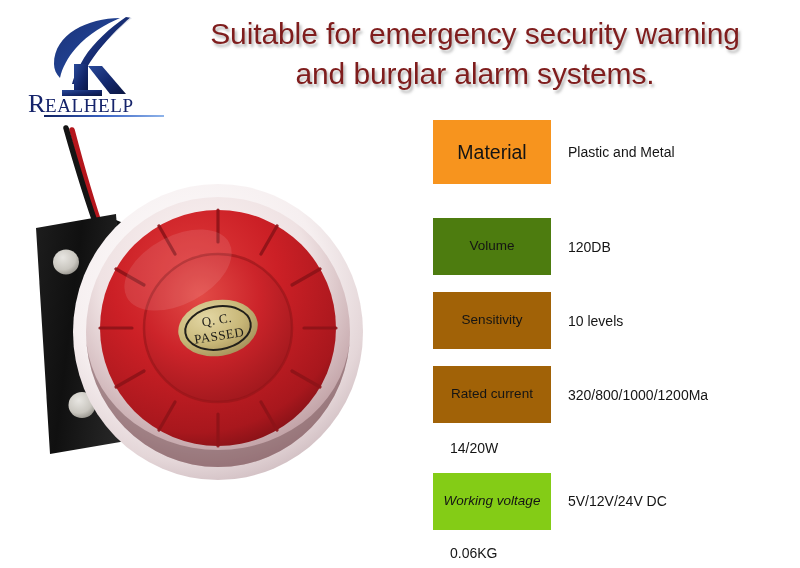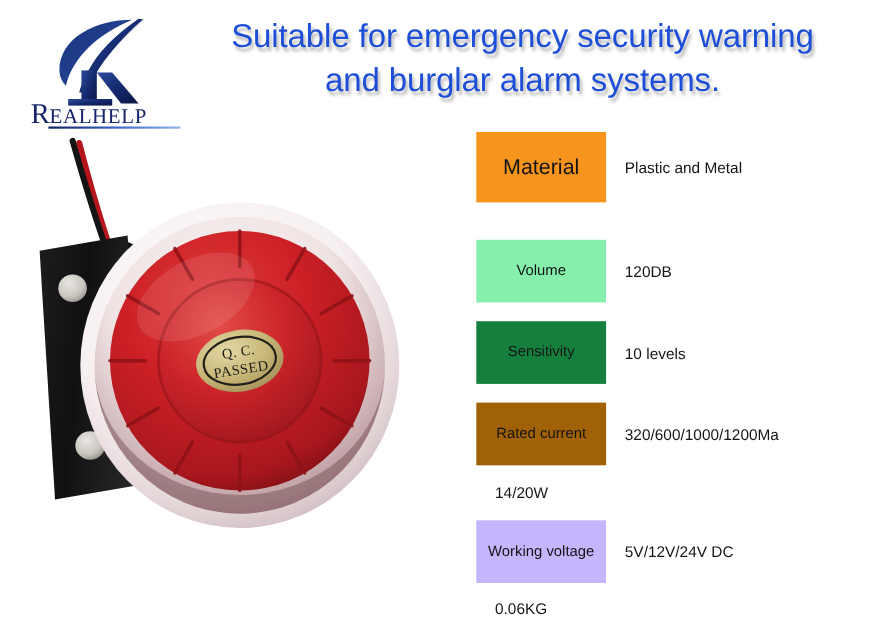--- a/index.html
+++ b/index.html
@@ -30,21 +30,21 @@
 
   
   #headline {
     position: absolute;
     left: 160px;
     top: 14px;
     width: 630px;
     text-align: center;
     font-size: 30px;
     line-height: 1.32;
-    color: #1d4ed8;
+    color: #7f1d1d;
     letter-spacing: -0.1px;
     text-shadow: 2px 3px 3px rgba(120,120,120,0.55);
   }
   #headline .hl-line { display: block; white-space: nowrap; }
 
   
   #product-photo {
     position: absolute;
     left: 0px;
     top: 110px;
@@ -243,44 +243,44 @@
 
     <div class="spec-row is-feature">
       <div class="spec-label" style="background: rgb(247, 148, 30);">Material</div>
       <div class="spec-value">Plastic and Metal</div>
     </div>
     <div class="spec-gap"></div>
 
     <div class="spec-gap"></div>
 
     <div class="spec-row">
-      <div class="spec-label" style="background: #86efac;">Volume</div>
+      <div class="spec-label" style="background: #4d7c0f;">Volume</div>
       <div class="spec-value">120DB</div>
     </div>
     <div class="spec-gap"></div>
 
     <div class="spec-row">
-      <div class="spec-label" style="background: #15803d;">Sensitivity</div>
+      <div class="spec-label" style="background: #a16207;">Sensitivity</div>
       <div class="spec-value">10 levels</div>
     </div>
     <div class="spec-gap"></div>
 
     <div class="spec-row">
       <div class="spec-label" style="background: #a16207;">Rated current</div>
-      <div class="spec-value">320/600/1000/1200Ma</div>
+      <div class="spec-value">320/800/1000/1200Ma</div>
     </div>
     <div class="spec-gap"></div>
 
     <div class="spec-row">
       <div class="spec-value">14/20W</div>
     </div>
     <div class="spec-gap"></div>
 
     <div class="spec-row is-tall">
-      <div class="spec-label" style="background: #c4b5fd;">Working voltage</div>
+      <div class="spec-label" style="background: #84cc16; font-style: italic;">Working voltage</div>
       <div class="spec-value">5V/12V/24V DC</div>
     </div>
     <div class="spec-gap tall"></div>
 
     <div class="spec-row">
       <div class="spec-value">0.06KG</div>
     </div>
 
   </div>
 </div>

